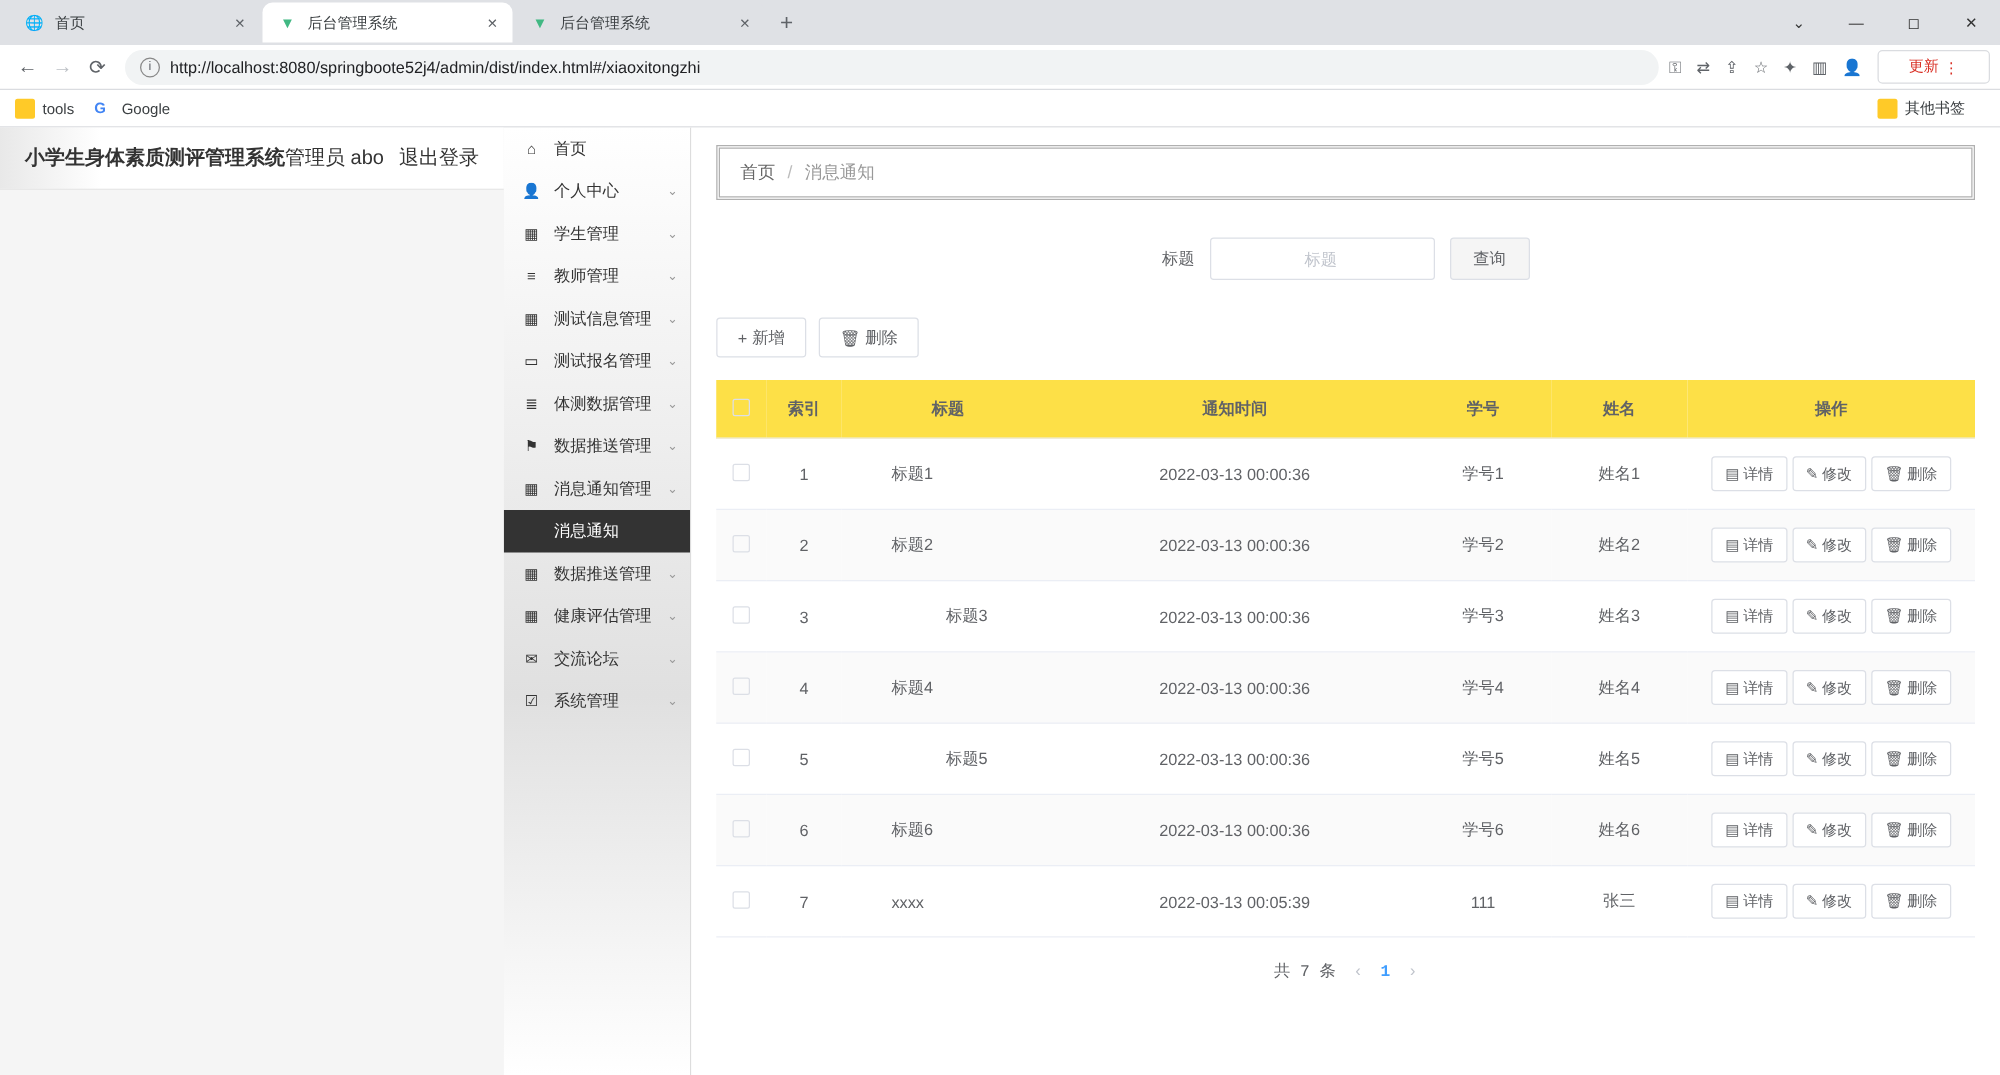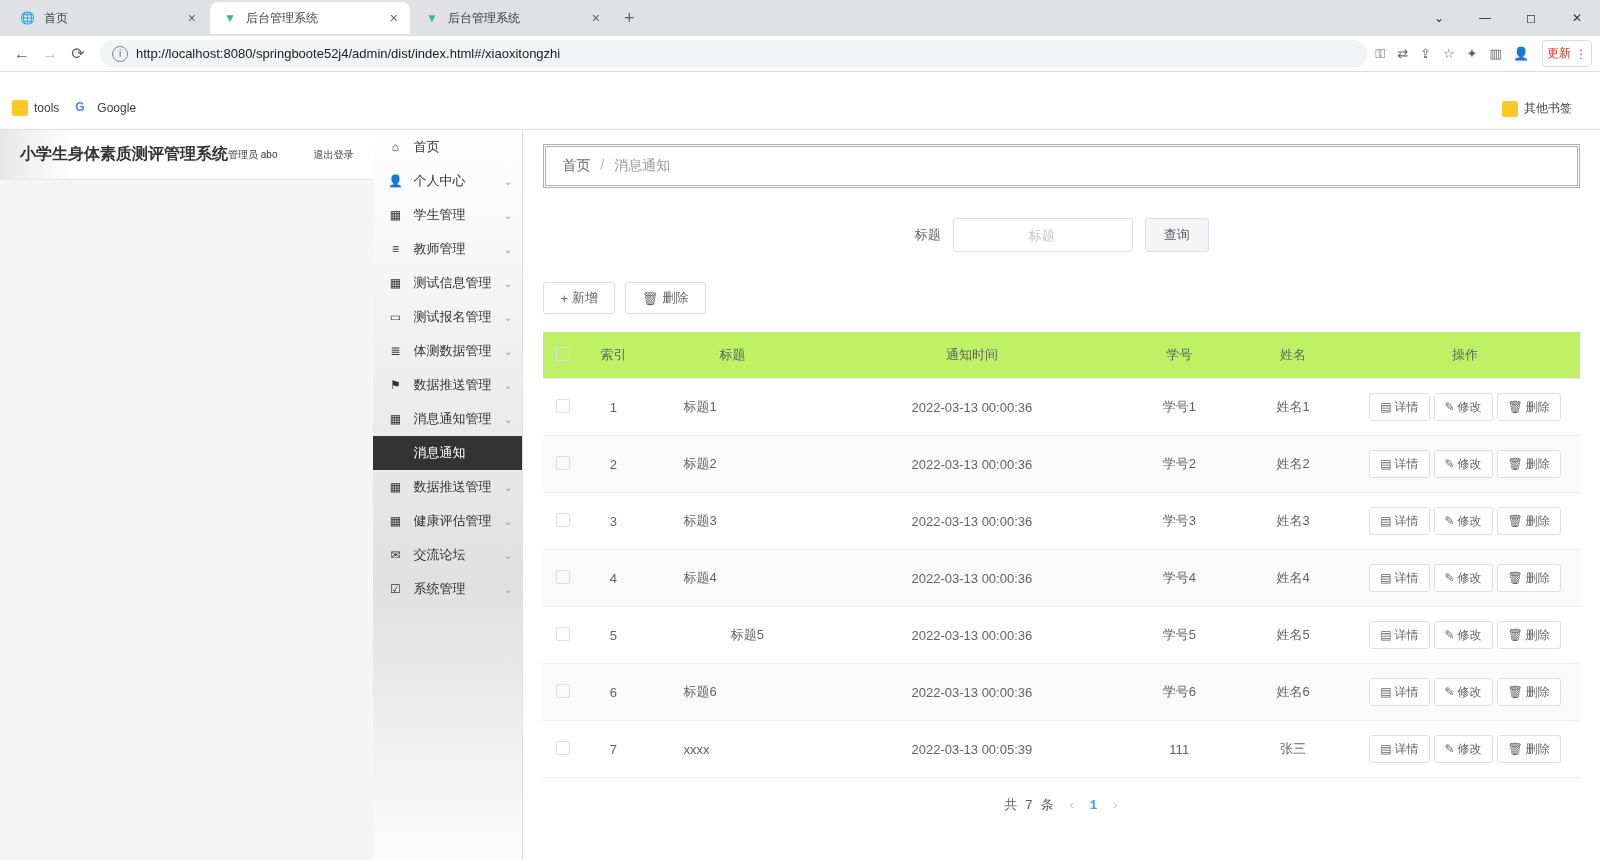--- a/index.html
+++ b/index.html
@@ -15,33 +15,33 @@
 .tab-close { margin-left: 8px; color: #5f6368; font-size: 14px; }
 .new-tab { padding: 4px 10px; color: #5f6368; font-size: 18px; }
 .window-controls { margin-left: auto; display: flex; }
 .win-btn { width: 46px; height: 36px; display: flex; align-items: center; justify-content: center; color: #333; font-size: 12px; }
 
 .addr-bar { display: flex; align-items: center; height: 36px; padding: 0 8px; background: #fff; border-bottom: 1px solid #dadce0; }
 .nav-btn { width: 28px; height: 28px; display: flex; align-items: center; justify-content: center; color: #5f6368; font-size: 16px; }
 .url-box { flex: 1; margin: 0 8px; height: 28px; background: #f1f3f4; border-radius: 14px; display: flex; align-items: center; padding: 0 12px; font-size: 13px; color: #202124; }
 .url-info { margin-right: 8px; color: #5f6368; border: 1px solid #888; border-radius: 50%; width: 16px; height: 16px; display: inline-flex; align-items: center; justify-content: center; font-size: 10px; }
 .addr-icons { display: flex; align-items: center; gap: 12px; color: #5f6368; }
-.update-btn { border: 1px solid #dadce0; border-radius: 4px; padding: 4px 4px; color: #d93025; font-size: 12px; display: flex; align-items: center; gap: 4px; }
-
-.bookmarks-bar { display: flex; align-items: flex-start; height: 30px; padding: 0 12px; background: #fff; border-bottom: 1px solid #dadce0; font-size: 12px; color: #3c4043; margin-top: 28px; }
+.update-btn { border: 1px solid #dadce0; border-radius: 4px; padding: 4px 24px; color: #d93025; font-size: 12px; display: flex; align-items: center; gap: 4px; }
+
+.bookmarks-bar { display: flex; align-items: center; height: 30px; padding: 0 12px; background: #fff; border-bottom: 1px solid #dadce0; font-size: 12px; color: #3c4043; }
 .bookmark { display: flex; align-items: center; margin-right: 16px; }
 .bm-icon { width: 16px; height: 16px; margin-right: 6px; }
 .bm-folder { background: #ffca28; border-radius: 2px; }
 .bookmarks-right { margin-left: auto; }
 
 
 .app { display: flex; height: calc(860px - 102px); }
 .app-header { height: 50px; background: linear-gradient(90deg, #e8e8e8 0%, #fff 20%); display: flex; align-items: center; padding: 0 20px; border-bottom: 1px solid #e8e8e8; }
 .app-title { font-size: 16px; font-weight: bold; color: #333; }
-.header-right { margin-left: auto; display: flex; gap: 36px; font-size: 10px; color: #333; }
+.header-right { margin-left: auto; display: flex; gap: 12px; font-size: 16px; color: #333; }
 
 .app-body { display: flex; flex: 1; overflow: hidden; }
 .sidebar { width: 150px; background: linear-gradient(180deg, #fff 0%, #e0e0e0 60%, #fff 100%); border-right: 1px solid #ddd; overflow-y: auto; }
 .side-item { display: flex; align-items: center; height: 34px; padding: 0 14px; font-size: 13px; color: #333; cursor: pointer; position: relative; }
 .side-item.active { background: #333; color: #fff; padding-left: 40px; }
 .side-icon { width: 16px; margin-right: 10px; display: inline-flex; align-items: center; justify-content: center; font-size: 12px; }
 .side-chevron { position: absolute; right: 10px; color: #999; font-size: 10px; }
 
 .content { flex: 1; padding: 14px 20px; overflow: auto; background: #fff; }
 .breadcrumb-box { border: 3px double #b0b0b0; padding: 10px 16px; margin-bottom: 30px; font-size: 14px; }
@@ -55,21 +55,21 @@
 .input-wrap { position: relative; }
 .input-sicon { position: absolute; left: 8px; top: 50%; transform: translateY(-50%); color: #c0c4cc; font-size: 12px; }
 .search-input.with-icon { padding-left: 26px; text-align: center; }
 .search-btn { height: 34px; padding: 0 18px; border: 1px solid #dcdfe6; background: #f5f5f5; border-radius: 3px; font-size: 13px; color: #606266; cursor: pointer; }
 
 .action-row { display: flex; gap: 10px; margin-bottom: 18px; }
 .action-btn { height: 32px; padding: 0 16px; border: 1px solid #dcdfe6; background: #fff; border-radius: 3px; font-size: 13px; color: #606266; cursor: pointer; display: flex; align-items: center; gap: 4px; }
 
 .tbl { width: 100%; border-collapse: collapse; }
 .tbl th, .tbl td { padding: 14px 10px; text-align: center; font-size: 13px; color: #606266; border-bottom: 1px solid #ebeef5; }
-.tbl th { background: #bef264; font-weight: normal; }
+.tbl th { background: #fde047; font-weight: bold; }
 .tbl tbody tr:nth-child(even) { background: #fafafa; }
 .checkbox { width: 14px; height: 14px; border: 1px solid #dcdfe6; border-radius: 2px; display: inline-block; }
 .row-btn { display: inline-flex; align-items: center; gap: 3px; height: 28px; padding: 0 10px; border: 1px solid #dcdfe6; background: #fff; border-radius: 3px; font-size: 12px; color: #606266; margin: 0 2px; cursor: pointer; }
 
 .pagination { display: flex; align-items: center; justify-content: center; gap: 14px; margin-top: 18px; font-size: 13px; color: #606266; font-family: Liberation Mono, monospace; }
 .page-arrow { color: #c0c4cc; cursor: pointer; }
 .page-num { color: #409eff; font-weight: bold; }
 
 input::placeholder { color: #c0c4cc; }
 </style>
@@ -275,21 +275,21 @@
               <td>2</td>
               <td style="text-align:left;padding-left:40px;">标题2</td>
               <td>2022-03-13 00:00:36</td>
               <td>学号2</td>
               <td>姓名2</td>
               <td><span class="row-btn"><span>▤</span>详情</span><span class="row-btn"><span>✎</span>修改</span><span class="row-btn"><span>🗑</span>删除</span></td>
             </tr>
             <tr>
               <td><span class="checkbox"></span></td>
               <td>3</td>
-              <td style="text-align:left;padding-left:40px;">标题3</td>
+              <td style="text-align:center;padding-left:40px;">标题3</td>
               <td>2022-03-13 00:00:36</td>
               <td>学号3</td>
               <td>姓名3</td>
               <td><span class="row-btn"><span>▤</span>详情</span><span class="row-btn"><span>✎</span>修改</span><span class="row-btn"><span>🗑</span>删除</span></td>
             </tr>
             <tr>
               <td><span class="checkbox"></span></td>
               <td>4</td>
               <td style="text-align:left;padding-left:40px;">标题4</td>
               <td>2022-03-13 00:00:36</td>

